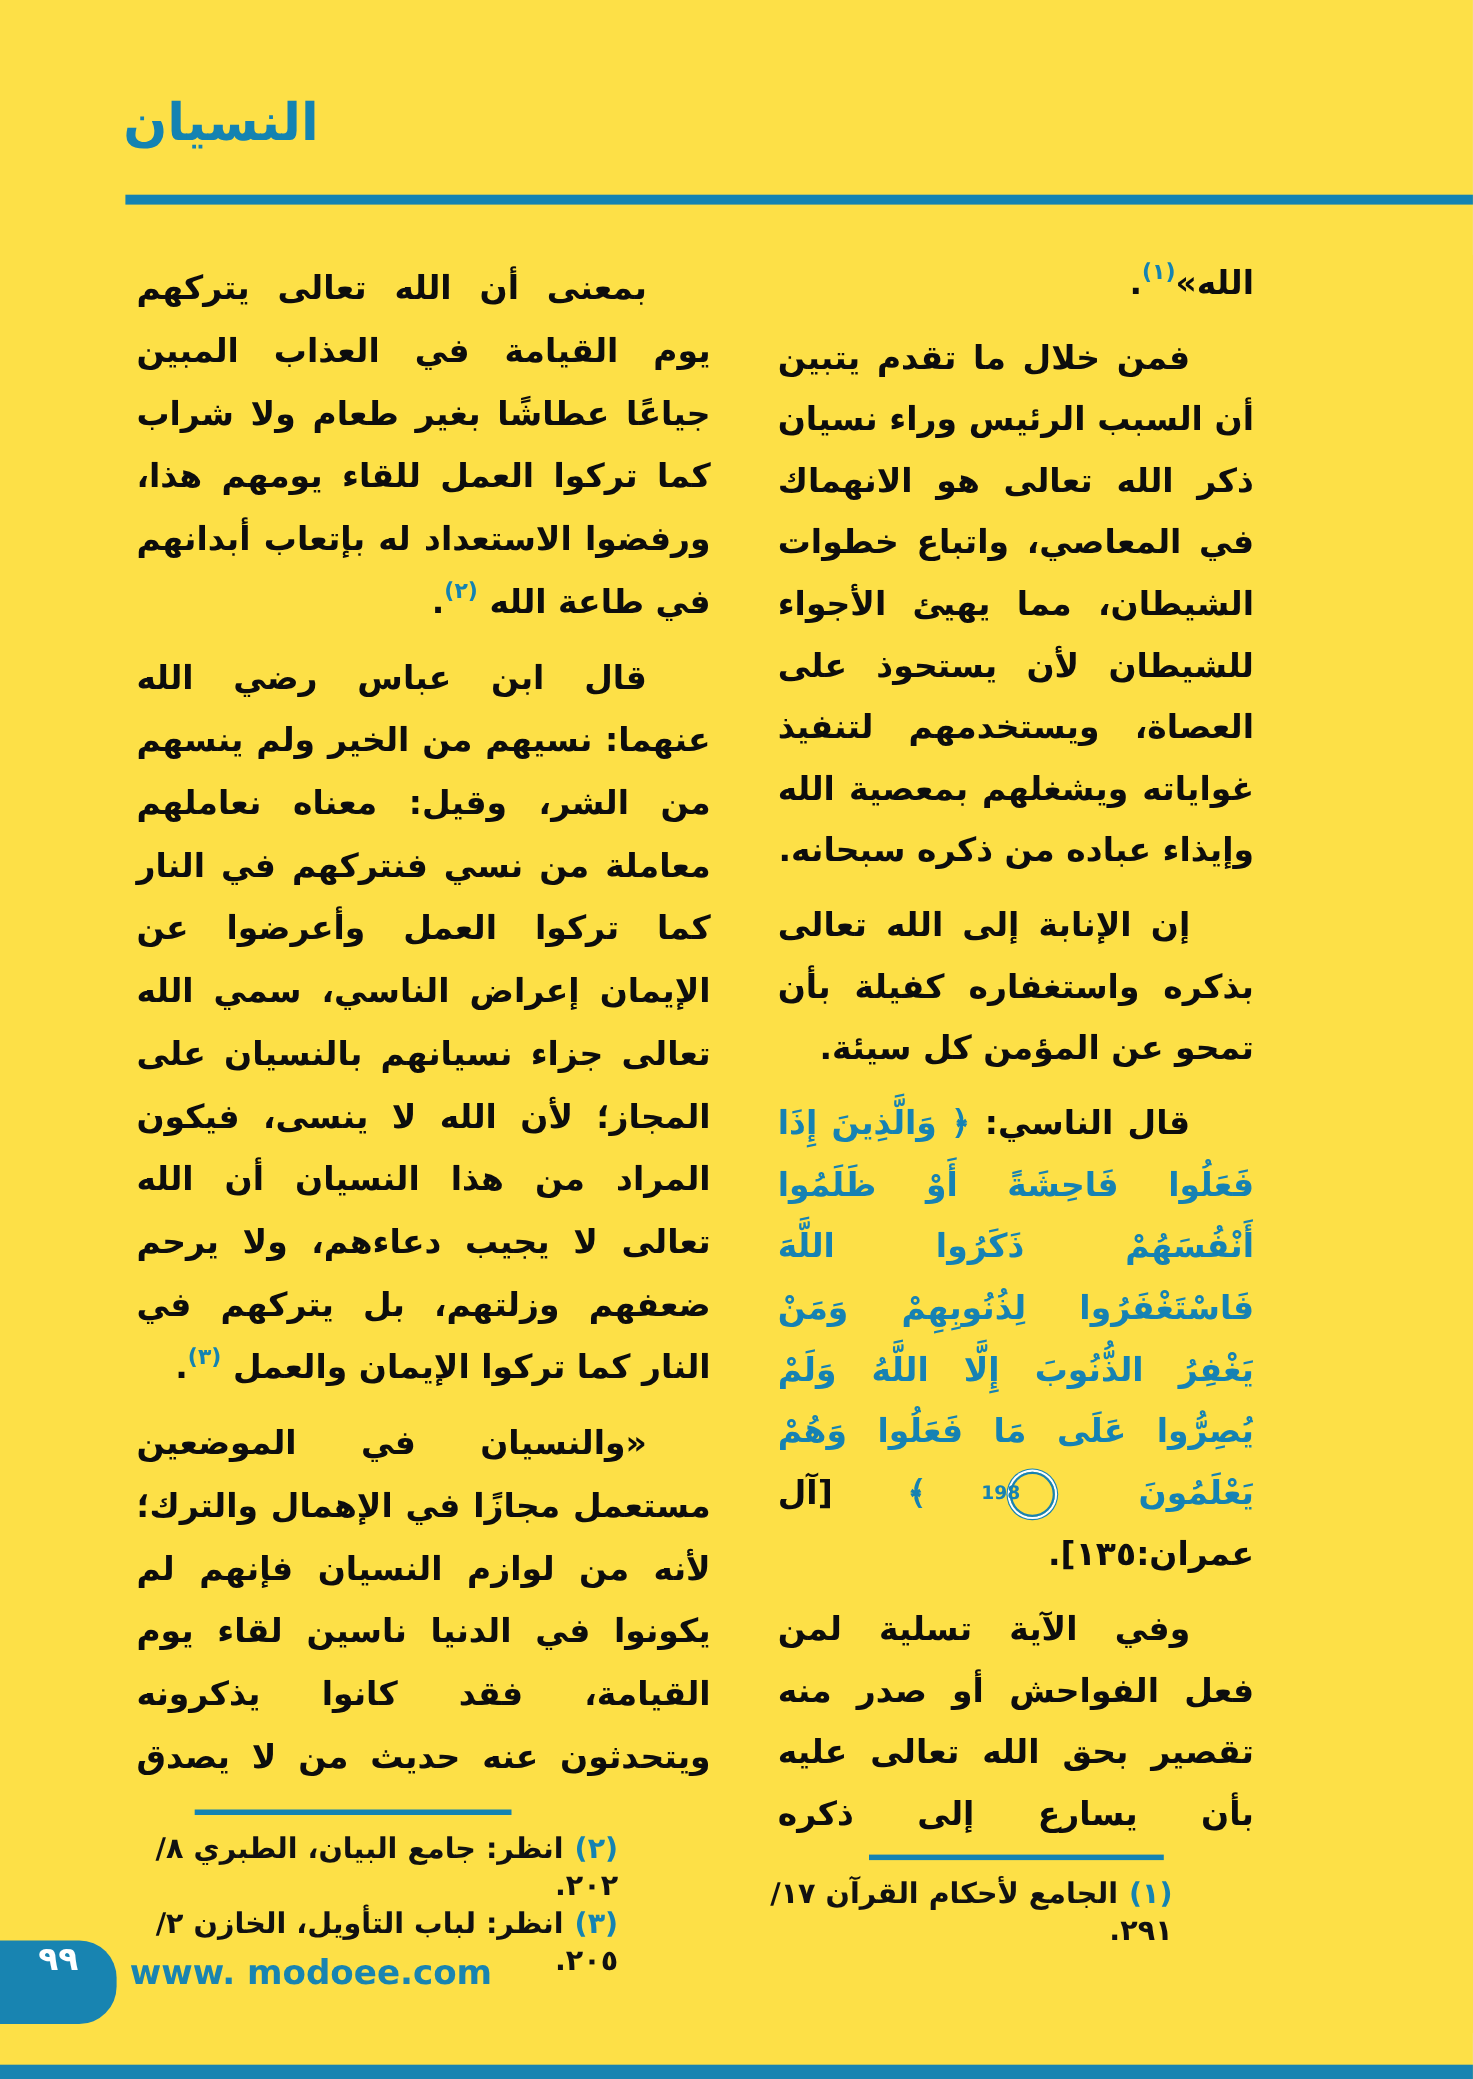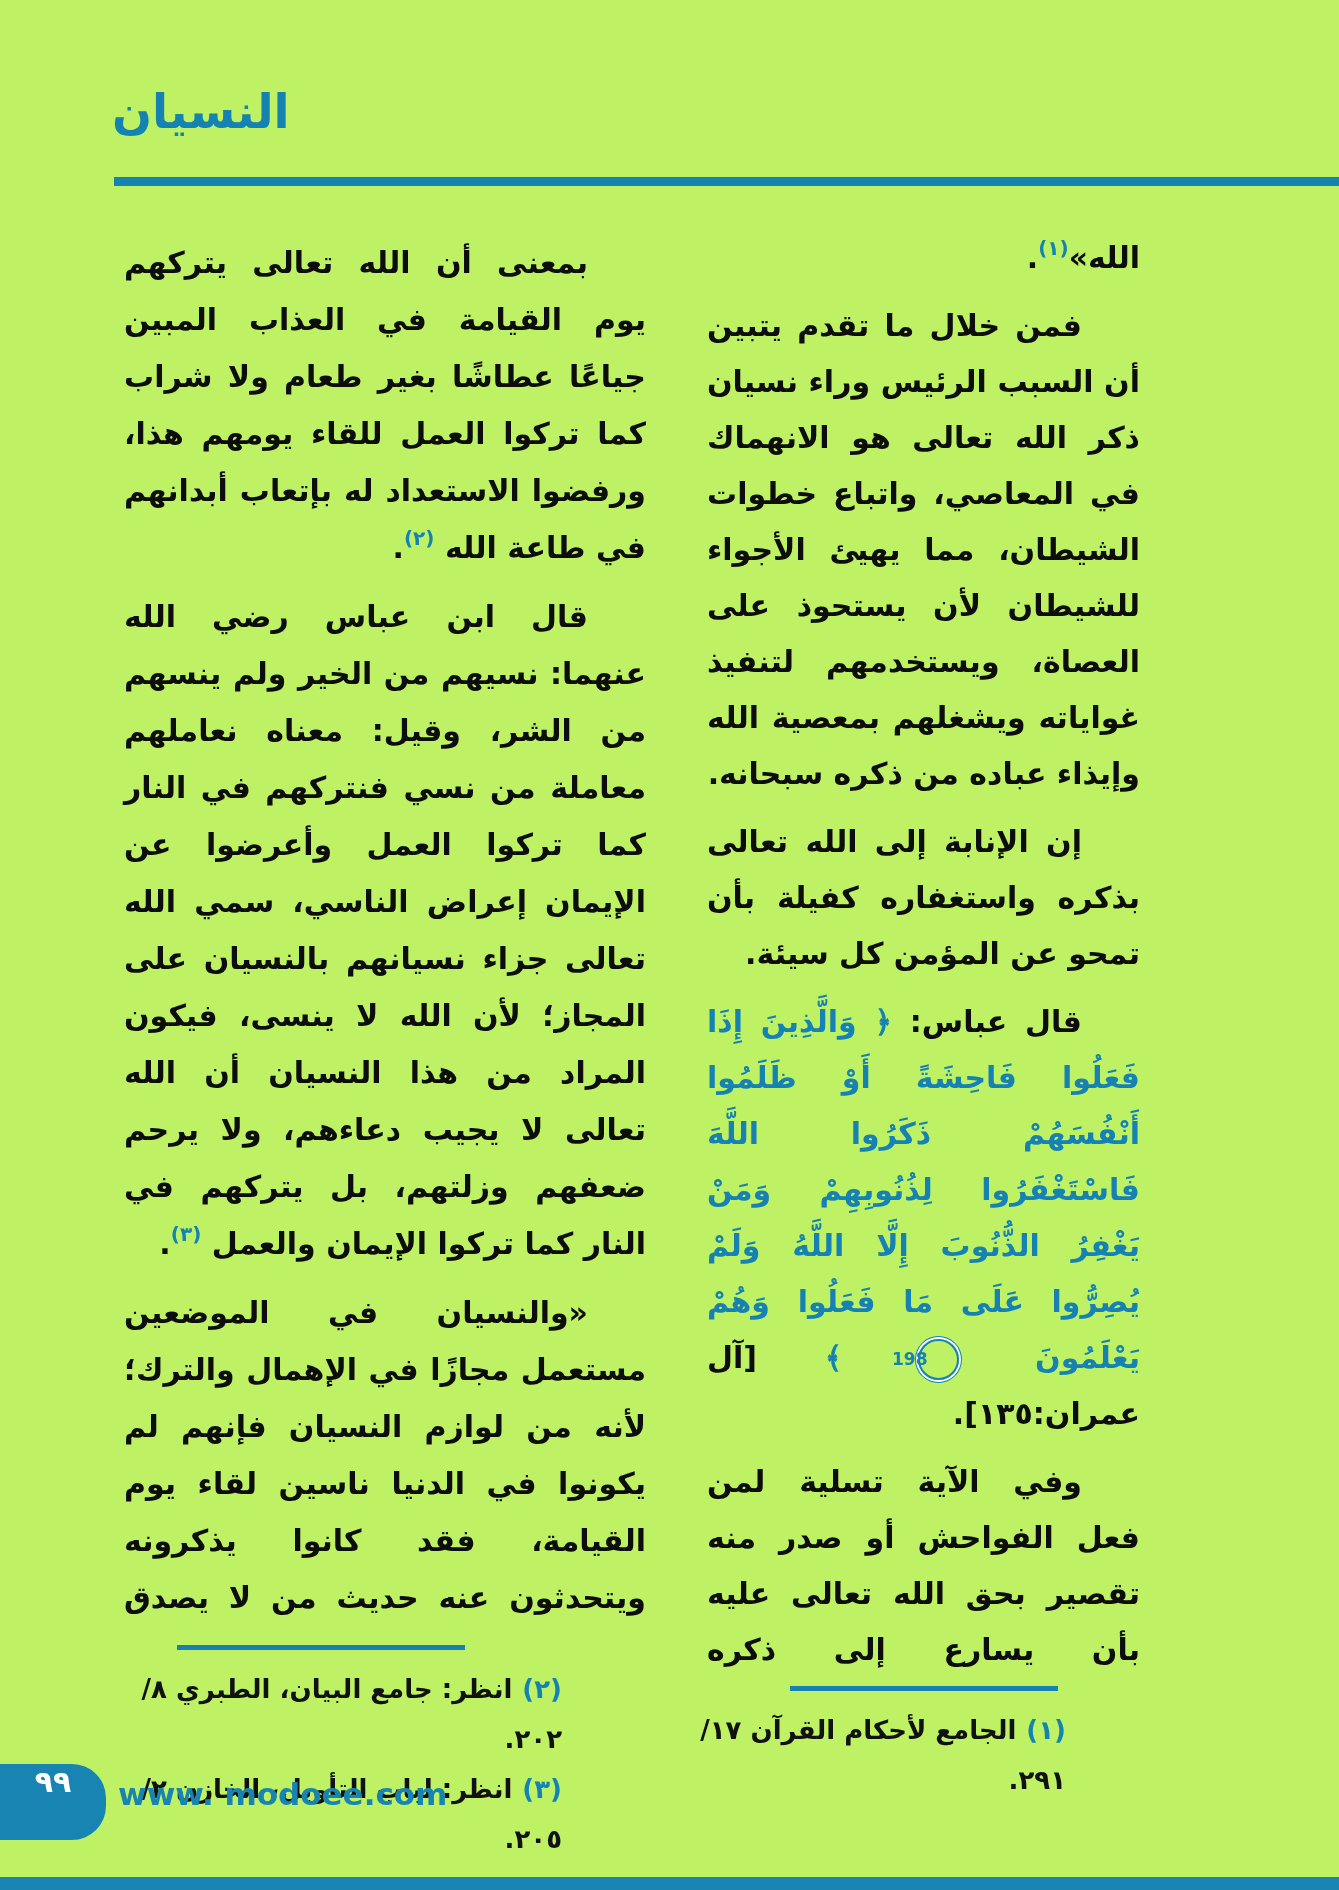--- a/index.html
+++ b/index.html
@@ -1,20 +1,20 @@
 <!DOCTYPE html>
 <html lang="ar" dir="rtl"><head>
 <meta charset="utf-8">
 <style>
   html,body { margin:0; padding:0; background:#e8e8e8; }
   .page {
     position:relative;
     width:1339px; height:1890px;
     margin:0 auto;
-    background:#bef264;
+    background:#fde047;
     font-family:"DejaVu Sans", sans-serif;
     direction:rtl;
     overflow:hidden;
   }
   
   .page-title {
     position:absolute; left:112px; top:84px;
     font-size:47px; font-weight:bold;
     color:#1483b2; margin:0;
   }
@@ -56,21 +56,21 @@
   
   .heading { font-weight:bold; }
   .heading .h-num { color:#1483b2; }
   
   .fn-block { position:absolute; font-size:26px; font-weight:bold; color:#111; }
   .fn-block-right { left:695px; width:457px; top:1686px; }
   .fn-block-left  { left:112px; width:546px; top:1645px; }
   .fn-rule { height:5px; background:#1483b2; margin:0 auto 14px auto; }
   .fn-rule-right { width:268px; }
   .fn-rule-left  { width:288px; margin-left:65px; }
-  .fn-line { margin:0; padding-right:60px; line-height:50px; text-align:right; }
+  .fn-line { margin:0; padding-right:60px; line-height:34px; text-align:right; }
   .fn-block-right .fn-line { padding-right:86px; }
   .fn-block-left  .fn-line { padding-right:96px; }
   .fn-marker { color:#1483b2; margin-left:10px; }
   
   .page-number-tab {
     position:absolute; left:0; top:1764px;
     width:106px; height:76px;
     background:#1884b1;
     border-radius:0 34px 34px 0;
     display:flex; justify-content:center;
@@ -91,21 +91,21 @@
 
 <div class="page">
 
   <h1 class="page-title">النسيان</h1>
   <div class="title-rule"></div>
 
   <section class="col col-right">
     <p class="tail"><span>الله»</span><span class="fn-sup">(١)</span><span>.</span></p>
     <p class="indent">فمن خلال ما تقدم يتبين أن السبب الرئيس وراء نسيان ذكر الله تعالى هو الانهماك في المعاصي، واتباع خطوات الشيطان، مما يهيئ الأجواء للشيطان لأن يستحوذ على العصاة، ويستخدمهم لتنفيذ غواياته ويشغلهم بمعصية الله وإيذاء عباده من ذكره سبحانه.</p>
     <p class="indent">إن الإنابة إلى الله تعالى بذكره واستغفاره كفيلة بأن تمحو عن المؤمن كل سيئة.</p>
-    <p class="indent"><span>قال عباس: </span><span class="verse">﴿ وَالَّذِينَ إِذَا فَعَلُوا فَاحِشَةً أَوْ ظَلَمُوا أَنْفُسَهُمْ ذَكَرُوا اللَّهَ فَاسْتَغْفَرُوا لِذُنُوبِهِمْ وَمَنْ يَغْفِرُ الذُّنُوبَ إِلَّا اللَّهُ وَلَمْ يُصِرُّوا عَلَى مَا فَعَلُوا وَهُمْ يَعْلَمُونَ </span><span class="ayah-num">198</span><span class="verse"> ﴾</span><span> [آل عمران:١٣٥].</span></p>
+    <p class="indent"><span>قال الناسي: </span><span class="verse">﴿ وَالَّذِينَ إِذَا فَعَلُوا فَاحِشَةً أَوْ ظَلَمُوا أَنْفُسَهُمْ ذَكَرُوا اللَّهَ فَاسْتَغْفَرُوا لِذُنُوبِهِمْ وَمَنْ يَغْفِرُ الذُّنُوبَ إِلَّا اللَّهُ وَلَمْ يُصِرُّوا عَلَى مَا فَعَلُوا وَهُمْ يَعْلَمُونَ </span><span class="ayah-num">198</span><span class="verse"> ﴾</span><span> [آل عمران:١٣٥].</span></p>
     <p class="indent">وفي الآية تسلية لمن فعل الفواحش أو صدر منه تقصير بحق الله تعالى عليه بأن يسارع إلى ذكره واستغفاره؛ ليجب عنه ما سبق من إثم أو تقصير.</p>
     <p class="heading"><span class="h-num">٤</span><span>. نسيان لقاء الله.</span></p>
 
   </section>
 
   <section class="col col-left">
     <p class="indent"><span>بمعنى أن الله تعالى يتركهم يوم القيامة في العذاب المبين جياعًا عطاشًا بغير طعام ولا شراب كما تركوا العمل للقاء يومهم هذا، ورفضوا الاستعداد له بإتعاب أبدانهم في طاعة الله </span><span class="fn-sup">(٢)</span><span>.</span></p>
     <p class="indent"><span>قال ابن عباس رضي الله عنهما: نسيهم من الخير ولم ينسهم من الشر، وقيل: معناه نعاملهم معاملة من نسي فنتركهم في النار كما تركوا العمل وأعرضوا عن الإيمان إعراض الناسي، سمي الله تعالى جزاء نسيانهم بالنسيان على المجاز؛ لأن الله لا ينسى، فيكون المراد من هذا النسيان أن الله تعالى لا يجيب دعاءهم، ولا يرحم ضعفهم وزلتهم، بل يتركهم في النار كما تركوا الإيمان والعمل </span><span class="fn-sup">(٣)</span><span>.</span></p>
     <p class="indent"><span>«والنسيان في الموضعين مستعمل مجازًا في الإهمال والترك؛ لأنه من لوازم النسيان فإنهم لم يكونوا في الدنيا ناسين لقاء يوم القيامة، فقد كانوا يذكرونه ويتحدثون عنه حديث من لا يصدق بوقوعه وتعليق الظرف بفعل ننساهم؛ لإظهار أن حرمانهم من الرحمه كان في أشد أوقات احتياجهم إليها، فكان لذكر اليوم أثر في إثارة تحسرهم وندامتهم وذلك عذاب نفساني ودل معنى كاف التشبيه في قوله: </span></p>
   </section>

